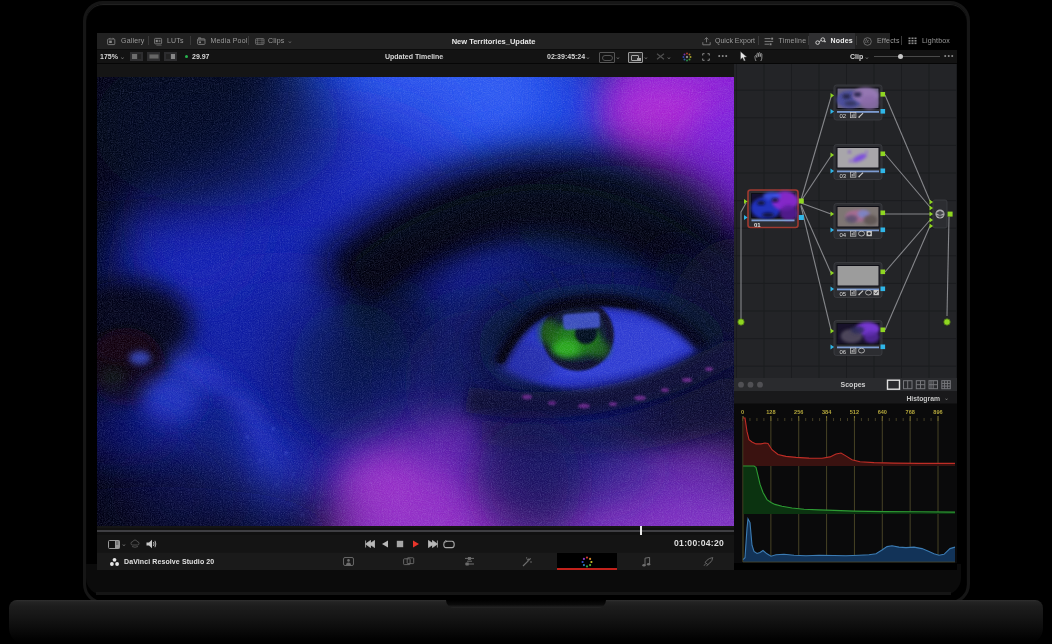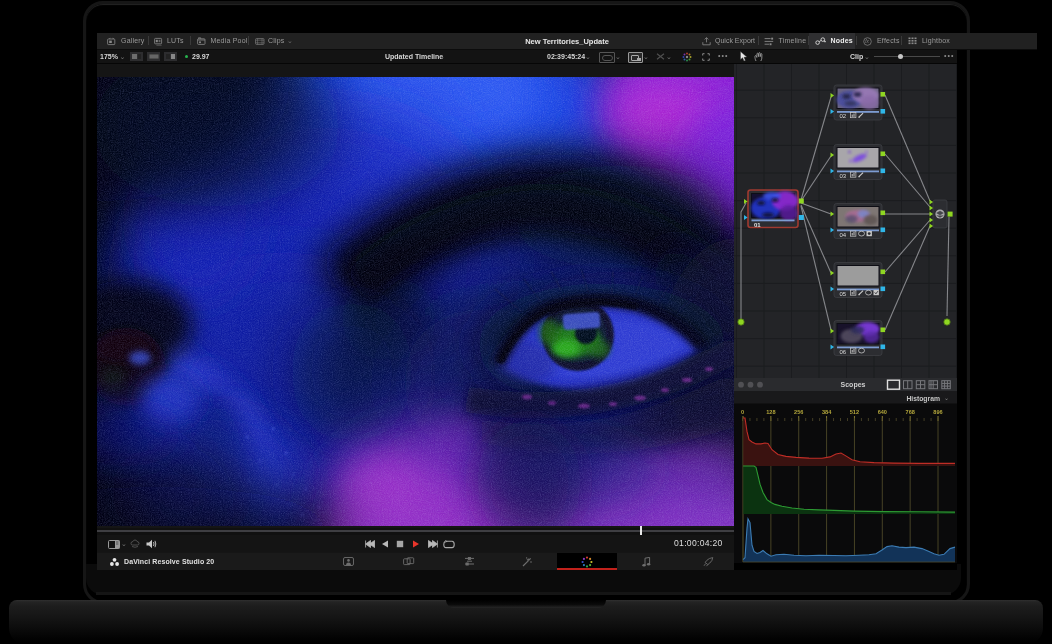--- a/index.html
+++ b/index.html
@@ -10,21 +10,21 @@
   #lid{left:83px;top:1px;width:881px;height:597px;border-radius:20px;
        background:#000;border:3px solid #161616;box-shadow:inset 0 1px 1px #242424;}
   
   #base{left:9px;top:600px;width:1034px;height:44px;border-radius:8px 8px 16px 16px;
         background:linear-gradient(180deg,#303030 0,#232323 2px,#1d1d1d 6px,#161616 16px,#0c0c0c 28px,#030303 38px,#000 44px);}
   #notch{left:437px;top:0px;width:160px;height:8px;border-radius:0 0 9px 9px;
          background:linear-gradient(180deg,#000 0,#0a0a0a 55%,#232323 95%);}
   
   #ui{left:97px;top:33px;width:860px;height:537px;background:#000;font-size:7px;color:#9a9a9a;}
   
-  #tb1{left:0;top:0;width:940px;height:15.5px;background:#212121;border-bottom:1px solid #0c0c0c;}
+  #tb1{left:0;top:0;width:793px;height:15.5px;background:#212121;border-bottom:1px solid #0c0c0c;}
   .tbtxt{position:absolute;top:4px;font-size:7px;color:#9b9b9b;letter-spacing:.2px;}
   .sep{position:absolute;top:3px;width:1px;height:9px;background:#3a3a3a;}
   #title{position:absolute;top:3.5px;left:0;width:100%;text-align:center;font-size:7.5px;font-weight:bold;color:#e8e8e8;}
   
   #tb2{left:0;top:16.5px;width:860px;height:13.5px;background:#131313;border-bottom:1px solid #060606;}
   .t2{position:absolute;top:3px;font-size:7px;font-weight:bold;color:#d6d6d6;}
   
   #viewer{left:0;top:31px;width:637px;height:506px;background:#151515;}
   #faceimg{left:0;top:13px;width:637px;height:449px;background:#05051a;}
   #scrubrow{left:0;top:464px;width:637px;height:7px;background:#101010;}
@@ -382,21 +382,21 @@
       <svg class="abs" style="left:315px;top:5px" width="8" height="8" viewBox="0 0 8 8">
           <path d="M1 0.5 L7 4 L1 7.5 Z" fill="#e8352b"></path>
         </svg>
       <svg class="abs" style="left:331px;top:5px" width="11" height="8" viewBox="0 0 11 8">
           <path d="M9.4 0.5 V7.5 M0.5 0.5 L5.5 4 L0.5 7.5 Z M4.5 0.5 L9.4 4 L4.5 7.5 Z" fill="#b9b9b9" stroke="#b9b9b9" stroke-width="0.8"></path>
         </svg>
       <svg class="abs" style="left:346px;top:4.5px" width="12" height="9" viewBox="0 0 12 9">
           <path d="M3.5 1.2 L9 1.2 Q11.2 1.2 11.2 4.4 Q11.2 7.6 9 7.6 L3 7.6 Q0.8 7.6 0.8 4.4 Q0.8 2.2 2 1.5" fill="none" stroke="#a9a9a9" stroke-width="1.1"></path>
           <path d="M2.2 0 L4.6 1.3 L2.4 2.8 Z" fill="#a9a9a9"></path>
         </svg>
-      <span class="abs" style="left:577px;top:3px;font-size:8.6px;font-weight:normal;color:#dedede;letter-spacing:0.3px">01:00:04:20</span>
+      <span class="abs" style="left:577px;top:3px;font-size:8.6px;font-weight:bold;color:#dedede;letter-spacing:0.3px">01:00:04:20</span>
     </div>
     <div id="pagebar" class="abs">
       <svg class="abs" style="left:12px;top:3.5px" width="11" height="10" viewBox="0 0 11 10">
           <circle cx="5.5" cy="2.8" r="1.9" fill="#e8e8e8"></circle>
           <circle cx="2.9" cy="7" r="1.9" fill="#e8e8e8"></circle>
           <circle cx="8.1" cy="7" r="1.9" fill="#e8e8e8"></circle>
         </svg>
       <span class="abs" style="left:27px;top:5px;font-size:7px;font-weight:bold;color:#e0e0e0;letter-spacing:0.1px">DaVinci Resolve Studio 20</span>
       <svg class="abs" style="left:246px;top:4px" width="11" height="9" viewBox="0 0 11 9">
           <rect x="0.5" y="0.5" width="10" height="8" rx="1.5" fill="none" stroke="#6e6e6e" stroke-width="0.9"></rect>

